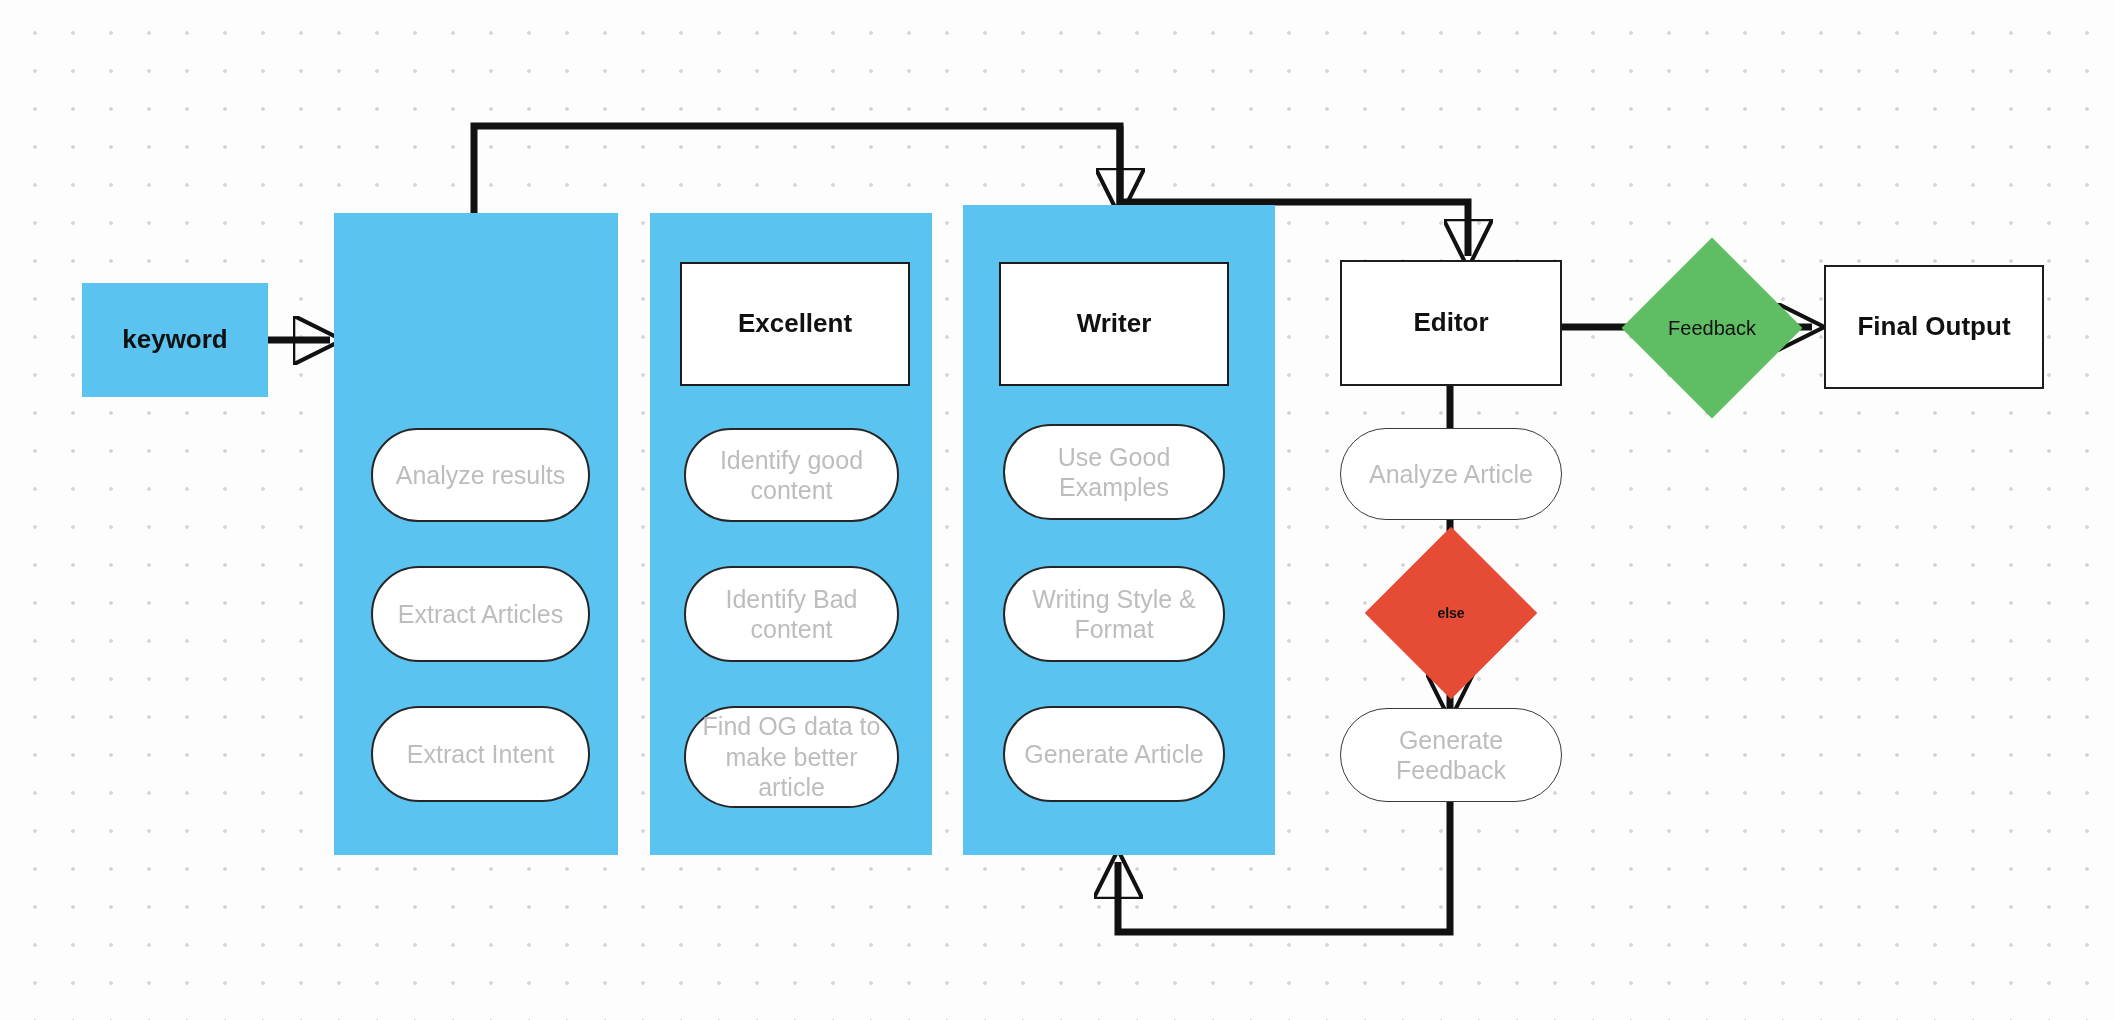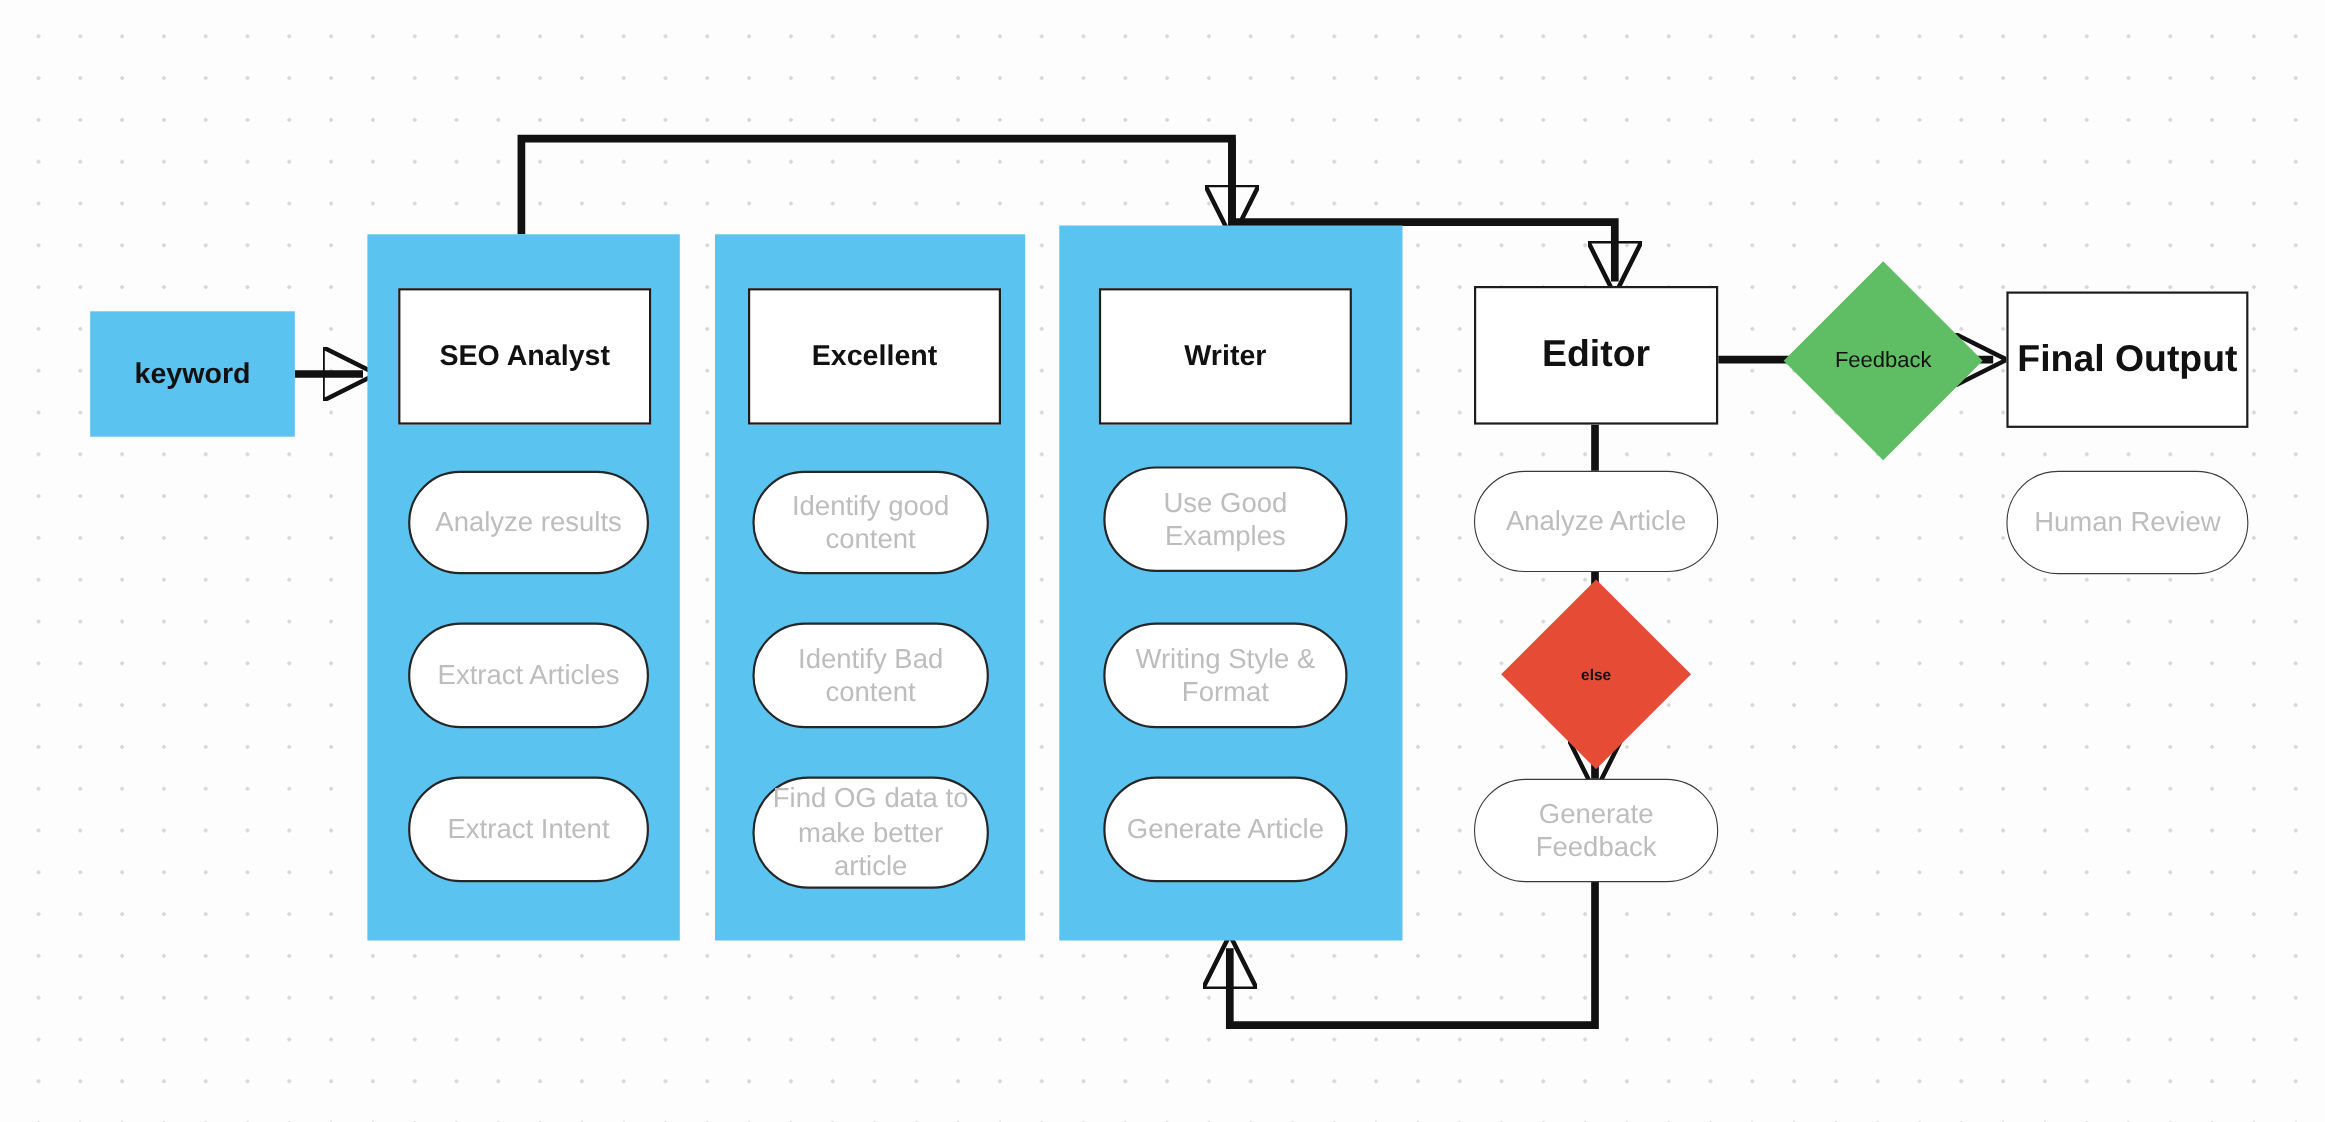--- a/index.html
+++ b/index.html
@@ -62,21 +62,21 @@
     font-weight: bold;
     font-size: 26px;
     border: none;
   }
 
   .plain-box {
     background: #ffffff;
     border: 2px solid #1d1d1d;
     color: #111111;
     font-weight: bold;
-    font-size: 34px;
+    font-size: 26px;
   }
 
   
   .diamond {
     position: absolute;
     display: flex;
     align-items: center;
     justify-content: center;
   }
   .diamond .dshape {
@@ -153,23 +153,20 @@
 
     <path d="M 1450 800 L 1450 932 L 1118 932 L 1118 862" stroke-width="7" marker-end="url(#arrow)"></path>
   </svg>
 
   <div class="node io-box" style="left:82px; top:283px; width:186px; height:114px;">
     <span>keyword</span>
   </div>
 
   <div class="node agent-lane" style="left:334px; top:213px; width:284px; height:642px;"></div>
 
-  <div class="node agent-box" style="left:362px; top:262px; width:230px; height:124px;">
-    <span>SEO Analyst</span>
-  </div>
 
   <div class="node task-pill" style="left:371px; top:428px; width:219px; height:94px;">
     <span>Analyze results</span>
   </div>
 
   <div class="node task-pill" style="left:371px; top:566px; width:219px; height:96px;">
     <span>Extract Articles</span>
   </div>
 
   <div class="node task-pill" style="left:371px; top:706px; width:219px; height:96px;">
@@ -231,17 +228,14 @@
 
   <div class="diamond red" style="left:1390px; top:552px; width:122px; height:122px;">
     <span class="dshape"></span>
     <span class="dlabel">else</span>
   </div>
 
   <div class="node plain-box" style="left:1824px; top:265px; width:220px; height:124px;">
     <span>Final Output</span>
   </div>
 
-  <div class="node task-pill thin" style="left:1824px; top:428px; width:220px; height:94px;">
-    <span>Human Review</span>
-  </div>
 
 </div>
 
 </body></html>

